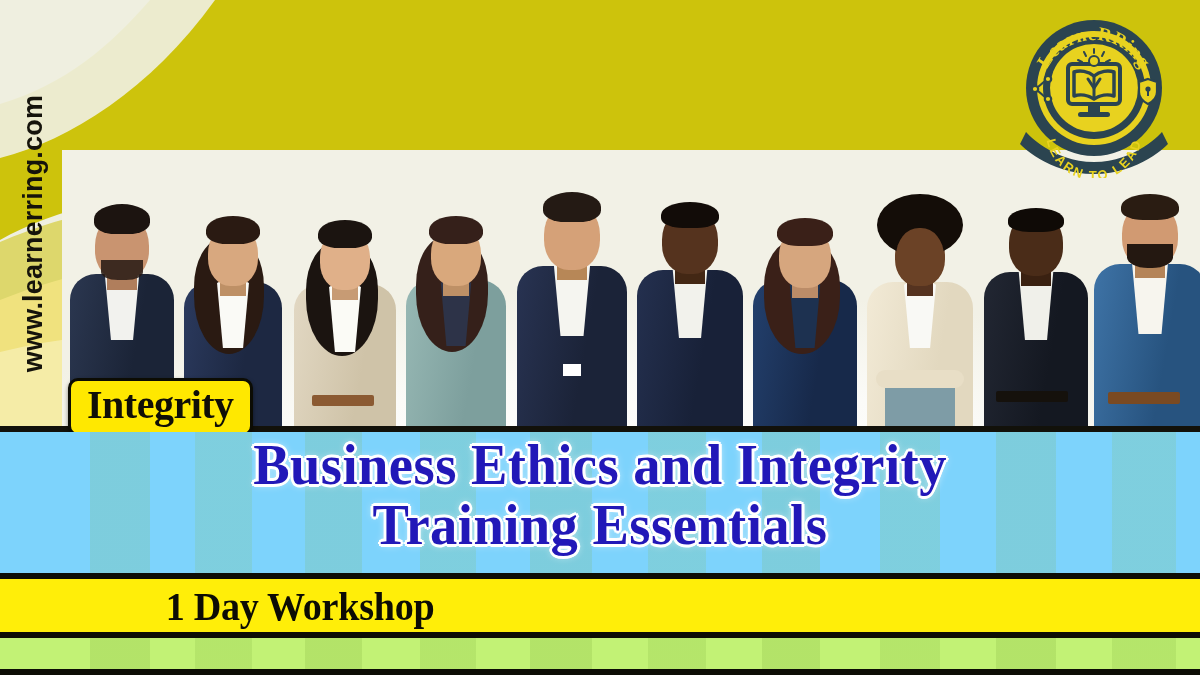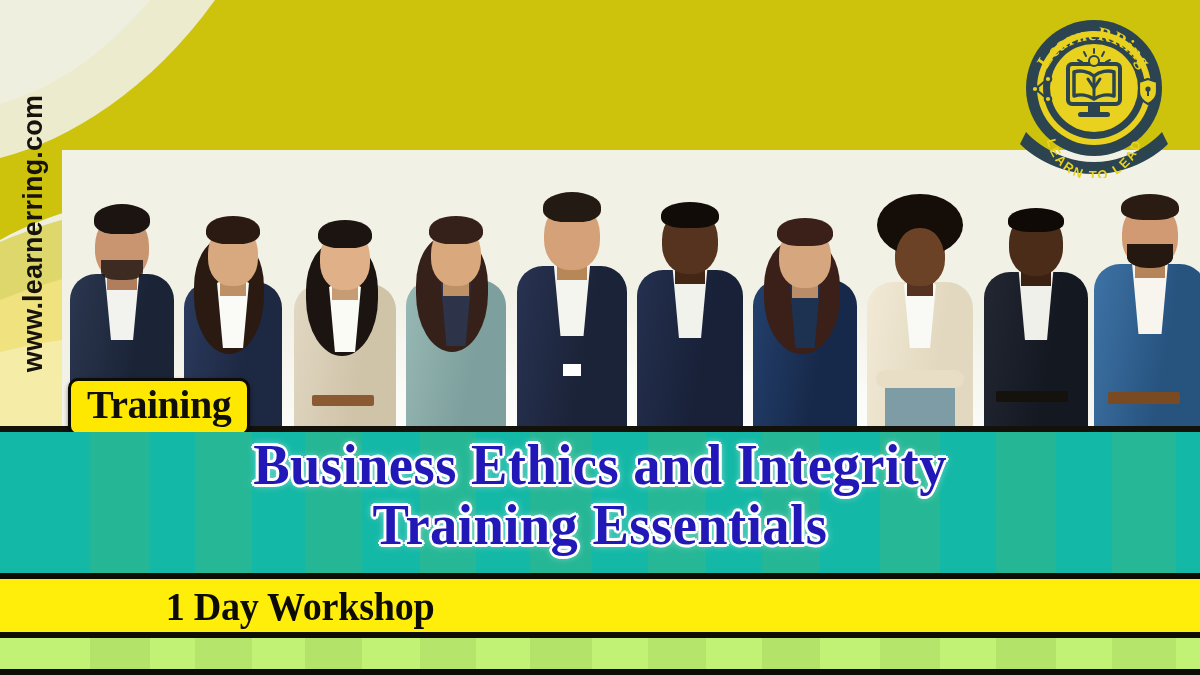--- a/index.html
+++ b/index.html
@@ -122,21 +122,21 @@
     right:30px; top:16px;
     width:152px; height:162px;
     z-index:38;
   }
 
   
   .greenband{
     position:absolute;
     left:0; top:432px;
     width:1200px; height:141px;
-    background:#14b8a6;
+    background:#7dd3fc;
     overflow:hidden;
   }
   .ghost{
     position:absolute; inset:0;
     opacity:.16;
     background:
       linear-gradient(90deg,
         transparent 0px, transparent 90px,
         #7fae3c 90px, #7fae3c 150px,
         transparent 150px, transparent 195px,
@@ -400,21 +400,21 @@
         </text>
 
         <path d="M8,116 C8,116 34,146 76,146 C118,146 144,116 144,116 L150,128 C150,128 122,158 76,158 C30,158 2,128 2,128 Z" fill="#2B4450"></path>
         <text font-family="Liberation Sans, sans-serif" font-size="13" font-weight="bold" fill="#E8D21F" letter-spacing="2.2">
           <textPath href="#arcBot" startOffset="50%" text-anchor="middle">LEARN TO LEAD</textPath>
         </text>
       </svg>
     </div>
 
     <div class="ethicpro">
-      <span>Training</span>
+      <span>Integrity</span>
     </div>
 
     <div class="hero-bottom-rule"></div>
   </div>
 
   <div class="greenband">
     <div class="ghost"></div>
     <div class="title">
       <span>Business Ethics and Integrity</span>
       <span class="l2">Training Essentials</span>

